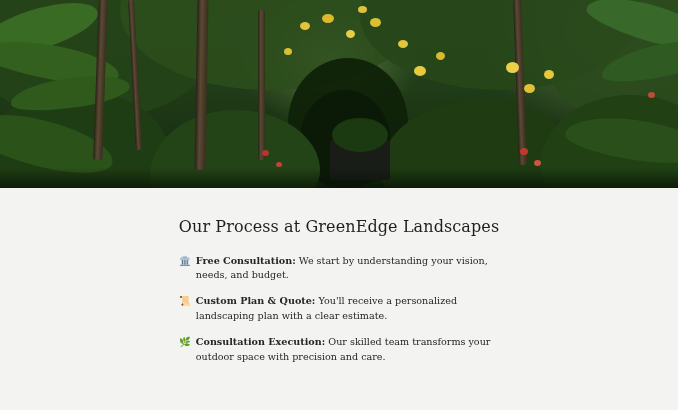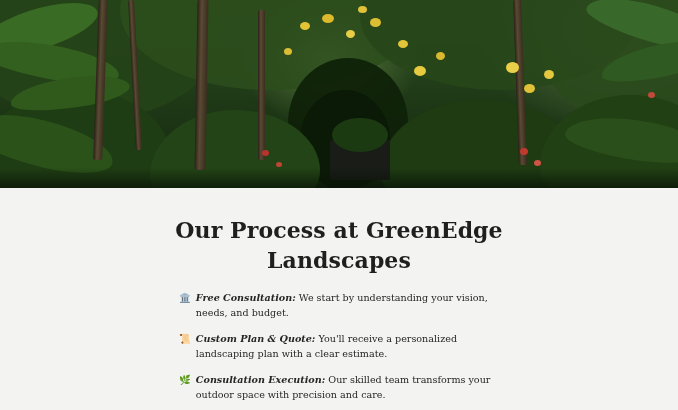--- a/index.html
+++ b/index.html
@@ -57,22 +57,22 @@
     position: absolute;
     border-radius: 50%;
   }
 
   
   .content {
     padding: 18px 0 0 0;
   }
   .title {
     font-family: "DejaVu Serif", serif;
-    font-weight: bold;
-    font-size: 22px;
+    font-weight: normal;
+    font-size: 16px;
     line-height: 1.35;
     color: #1f1f1f;
     text-align: center;
     margin: 10px auto 16px auto;
     max-width: 330px;
     letter-spacing: 0.1px;
   }
   .steps {
     width: 320px;
     margin: 0 auto;
@@ -91,21 +91,20 @@
   .step-icon {
     font-size: 9.5px;
     line-height: 1.55;
     flex: 0 0 auto;
   }
   .step-text {
     flex: 1 1 auto;
   }
   .step-text b {
     font-weight: bold;
-    font-style: italic;
   }
 </style>
 </head>
 <body>
 
 <div class="page">
 
   <div class="hero">
     <div class="hero-sky"></div>
 

